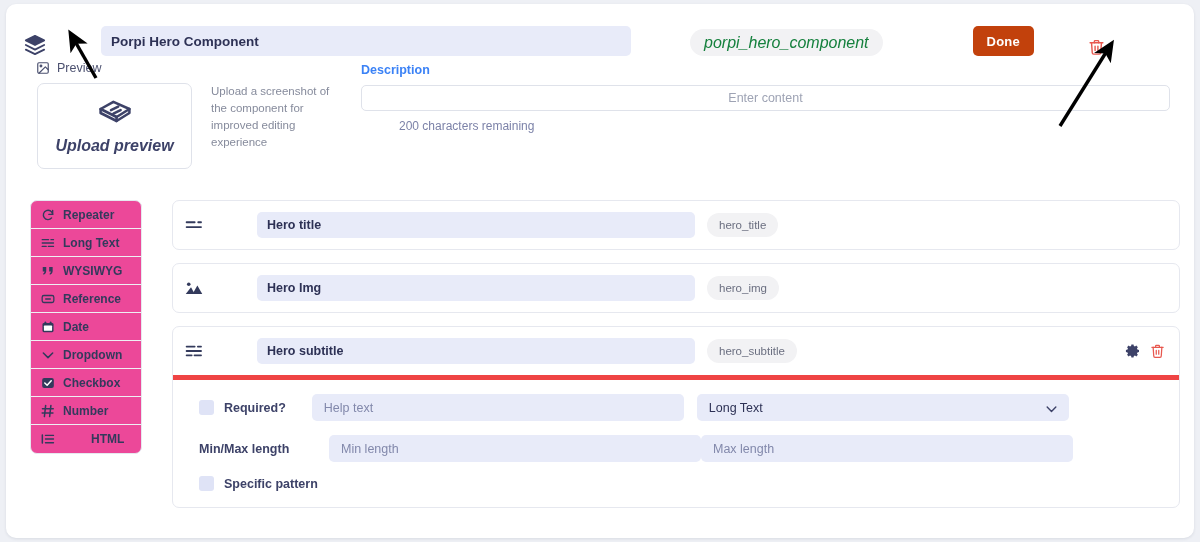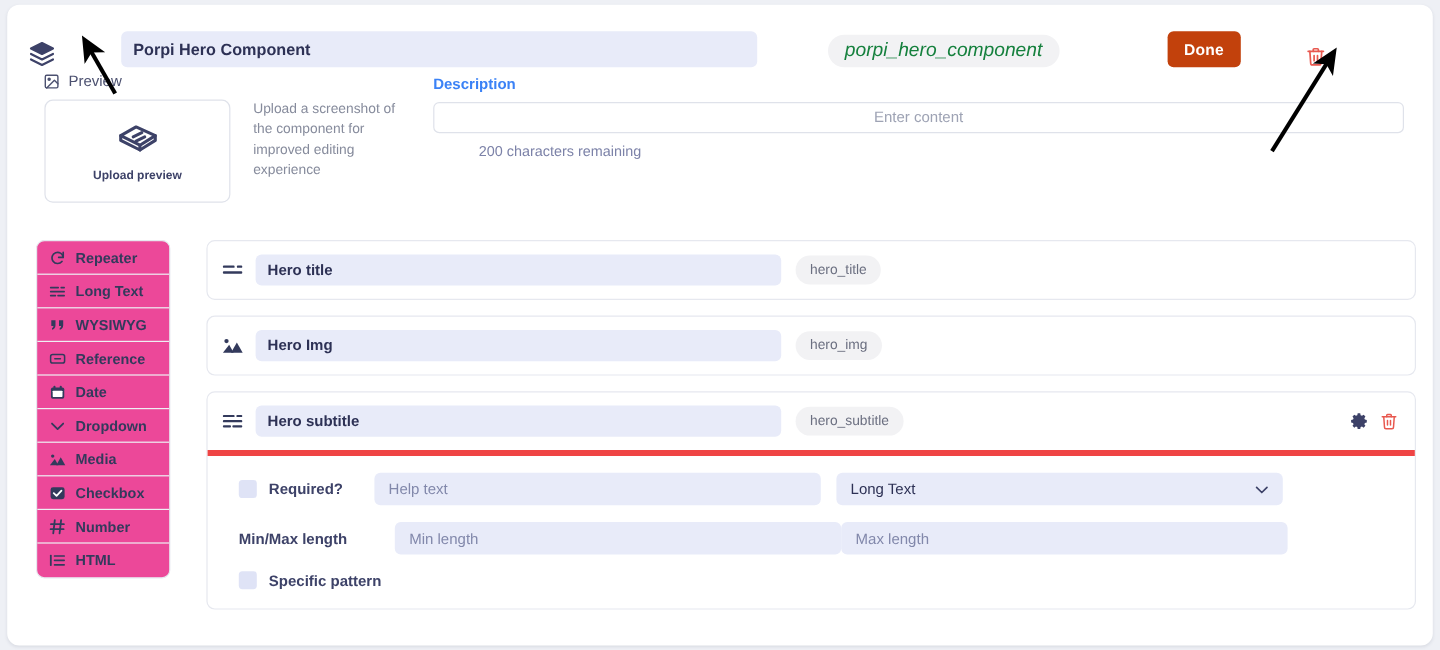--- a/index.html
+++ b/index.html
@@ -103,23 +103,24 @@
     border: 1px solid #dfe2ea;
     border-radius: 7px;
     display: flex; flex-direction: column;
     align-items: center; justify-content: center;
     cursor: pointer;
     background: #fff;
   }
   .upload-box .stack { width: 42px; height: 32px; color: #3d4268; }
   .upload-box .lbl {
     margin-top: 8px;
-    font-size: 10px;
+    font-size: 16px;
     font-weight: bold;
     color: #3d4268;
+    font-style: italic;
   }
   .upload-hint {
     position: absolute;
     left: 205px; top: 79px;
     width: 135px;
     font-size: 11.5px;
     line-height: 17px;
     color: #868b9c;
   }
 
@@ -165,21 +166,21 @@
     overflow: hidden;
   }
   .side-item {
     height: 28px;
     display: flex; align-items: center;
     padding: 0 8px 0 10px;
     border-bottom: 1px solid #eef0f4;
     cursor: pointer;
     color: #333a5c;
   }
-  .side-item:last-child { border-bottom: none; }
+  .side-item:last-child { border-bottom: none; gap: 28px; }
   .side-item .ic {
     width: 14px; height: 14px;
     flex: 0 0 14px;
     margin-right: 8px;
     color: #333a5c;
   }
   .side-item .lbl {
     font-size: 12px;
     font-weight: bold;
     color: #333a5c;
@@ -214,20 +215,21 @@
     height: 26px;
     background: #e8ebf9;
     border: none;
     border-radius: 5px;
     padding: 0 10px;
     font-family: "Liberation Sans", sans-serif;
     font-size: 12.5px;
     font-weight: bold;
     color: #2d3155;
     outline: none;
+    margin-left: 44px;
   }
   .field-slug {
     margin-left: 12px;
     height: 24px;
     padding: 0 12px;
     display: flex; align-items: center;
     background: #f2f2f4;
     border-radius: 12px;
     font-size: 11.5px;
     color: #6b6f80;
@@ -430,30 +432,20 @@
 
       <div class="side-item">
         <span class="ic">
           <svg viewBox="0 0 24 24" fill="none" stroke="currentColor" stroke-width="2.6" stroke-linecap="round" stroke-linejoin="round" width="14" height="14">
             <polyline points="4 8.5 12 16.5 20 8.5"></polyline>
           </svg>
         </span>
         <span class="lbl">Dropdown</span>
       </div>
 
-      <div class="side-item">
-        <span class="ic">
-          <svg viewBox="0 0 24 24" width="14" height="14">
-            <circle cx="5" cy="7" r="2.4" fill="currentColor"></circle>
-            <path d="M1 20 L8 11 L13 20 Z" fill="currentColor"></path>
-            <path d="M10 20 L16.5 8.5 L23 20 Z" fill="currentColor"></path>
-          </svg>
-        </span>
-        <span class="lbl">Media</span>
-      </div>
 
       <div class="side-item">
         <span class="ic">
           <svg viewBox="0 0 24 24" width="14" height="14">
             <rect x="2" y="3.5" width="20" height="17" rx="3.5" fill="currentColor"></rect>
             <polyline points="6.5 12 10.5 15.8 17.5 8.3" fill="none" stroke="#ffffff" stroke-width="2.6" stroke-linecap="round" stroke-linejoin="round"></polyline>
           </svg>
         </span>
         <span class="lbl">Checkbox</span>
       </div>

